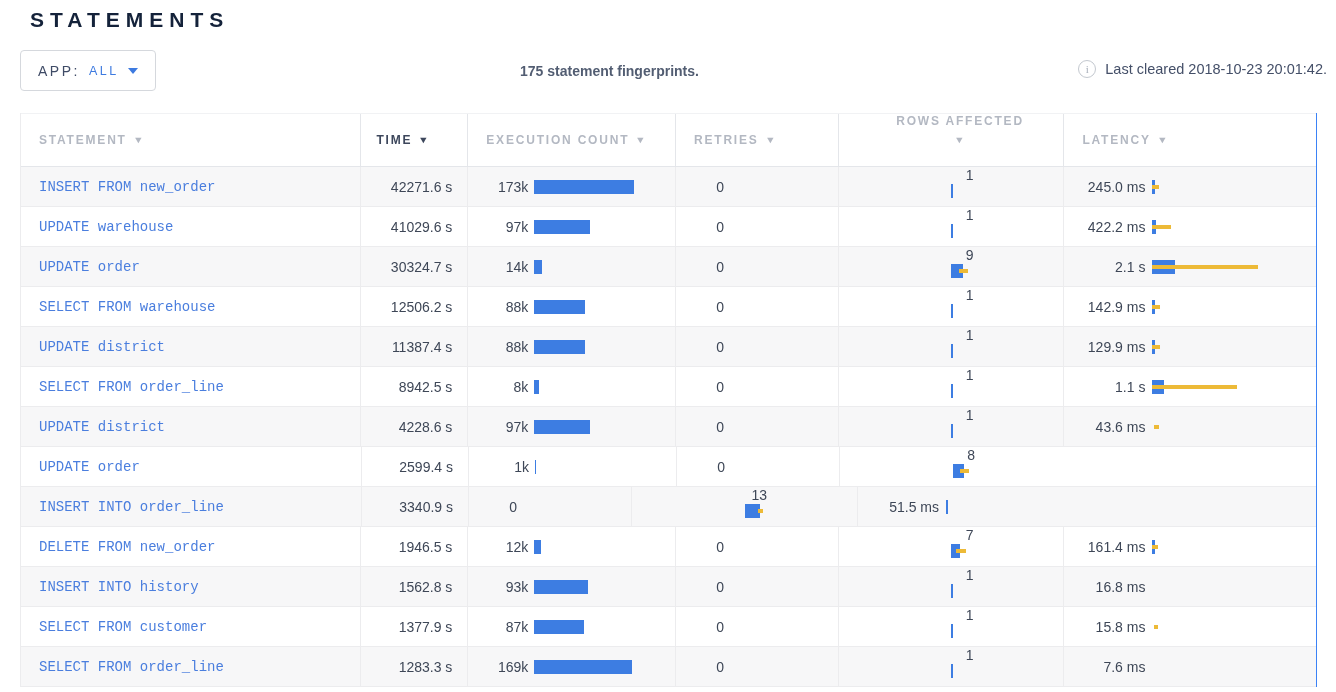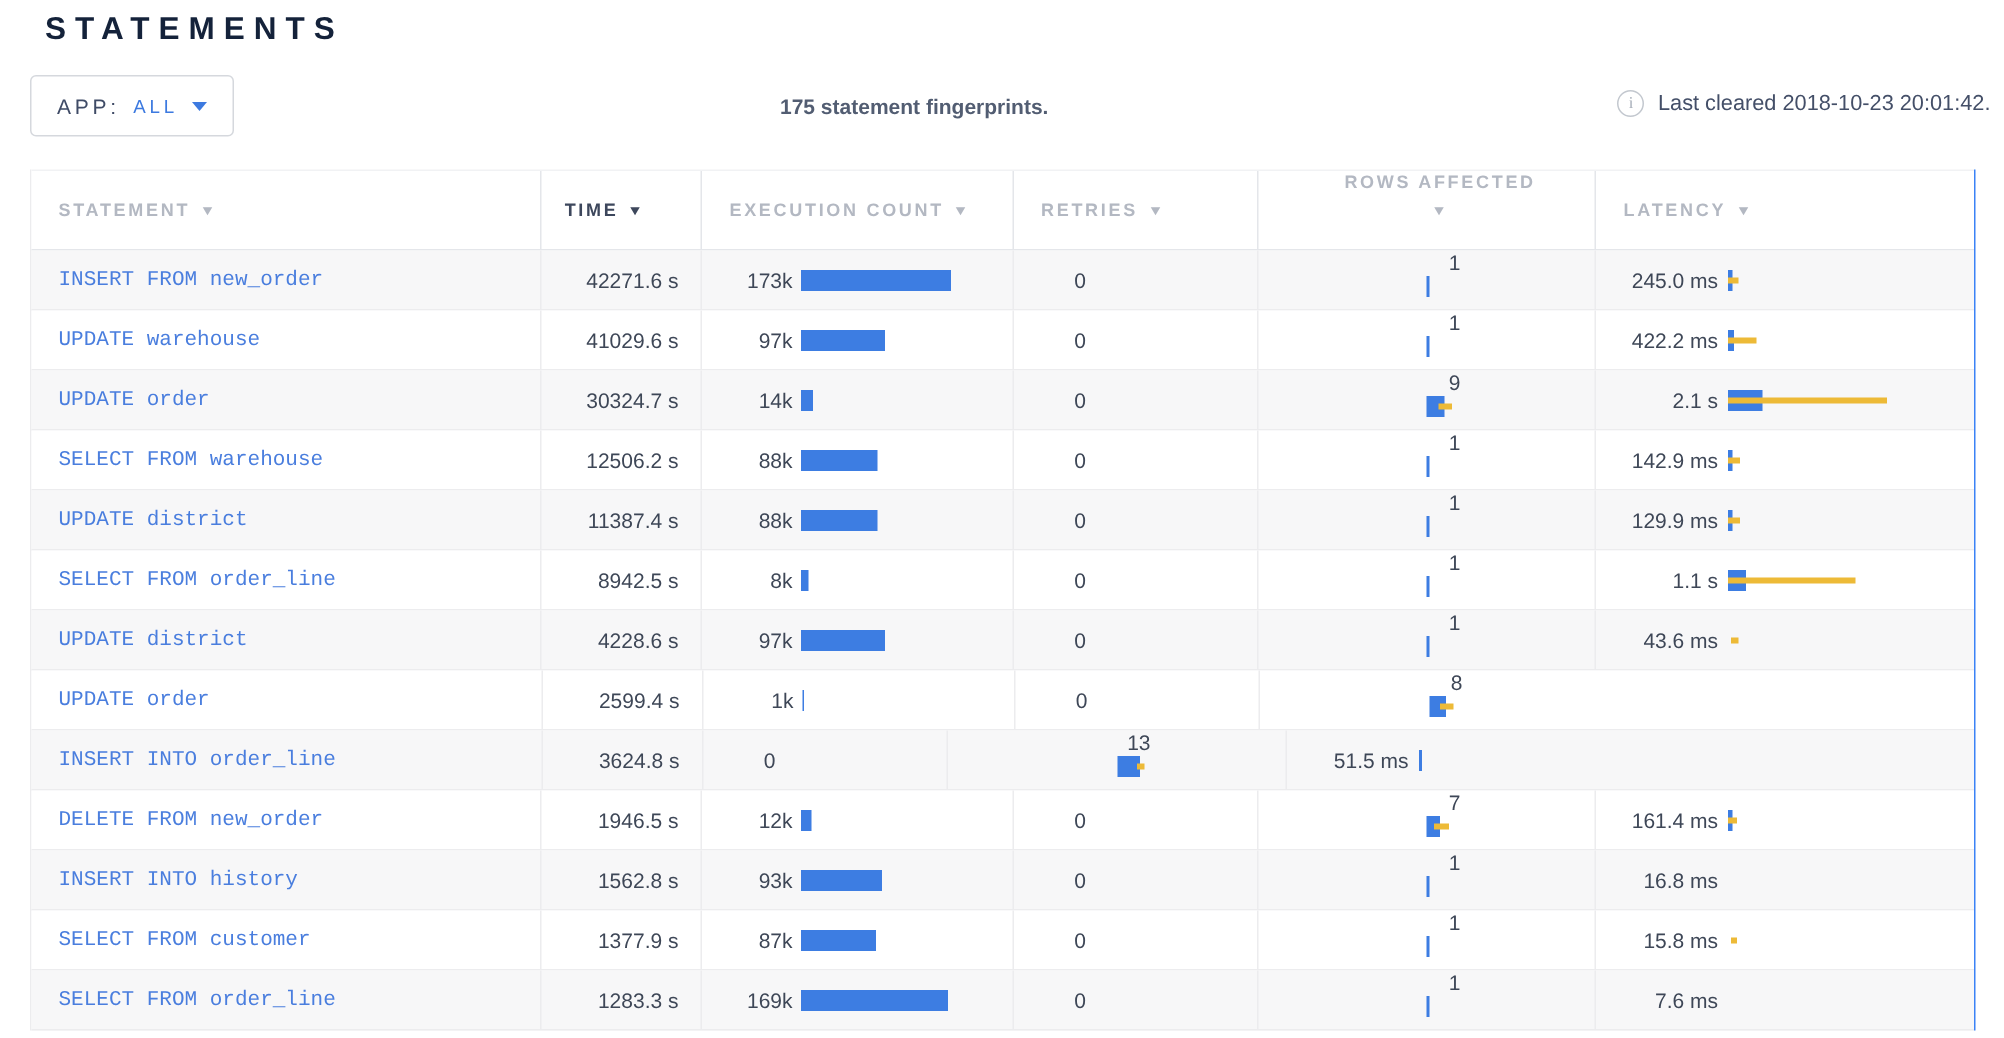--- a/index.html
+++ b/index.html
@@ -356,21 +356,21 @@
         <div class="bar blue" style="width: 11px;"></div>
         <div class="bar yellow" style="left: 7px; width: 9px;"></div>
       </div>
     </div>
   </div>
 
   <div class="tr">
     <div class="td c-statement">
       <a class="stmt">INSERT INTO order_line</a>
     </div>
-    <div class="td c-time">3624.8 s</div>
+    <div class="td c-time">3340.9 s</div>
     <div class="td c-retries">
       <span class="num n-retries">0</span>
     </div>
     <div class="td c-rows">
       <span class="num n-rows">13</span>
       <div class="barwrap">
         <div class="bar blue" style="width: 15px;"></div>
         <div class="bar yellow" style="left: 13px; width: 5px;"></div>
       </div>
     </div>

